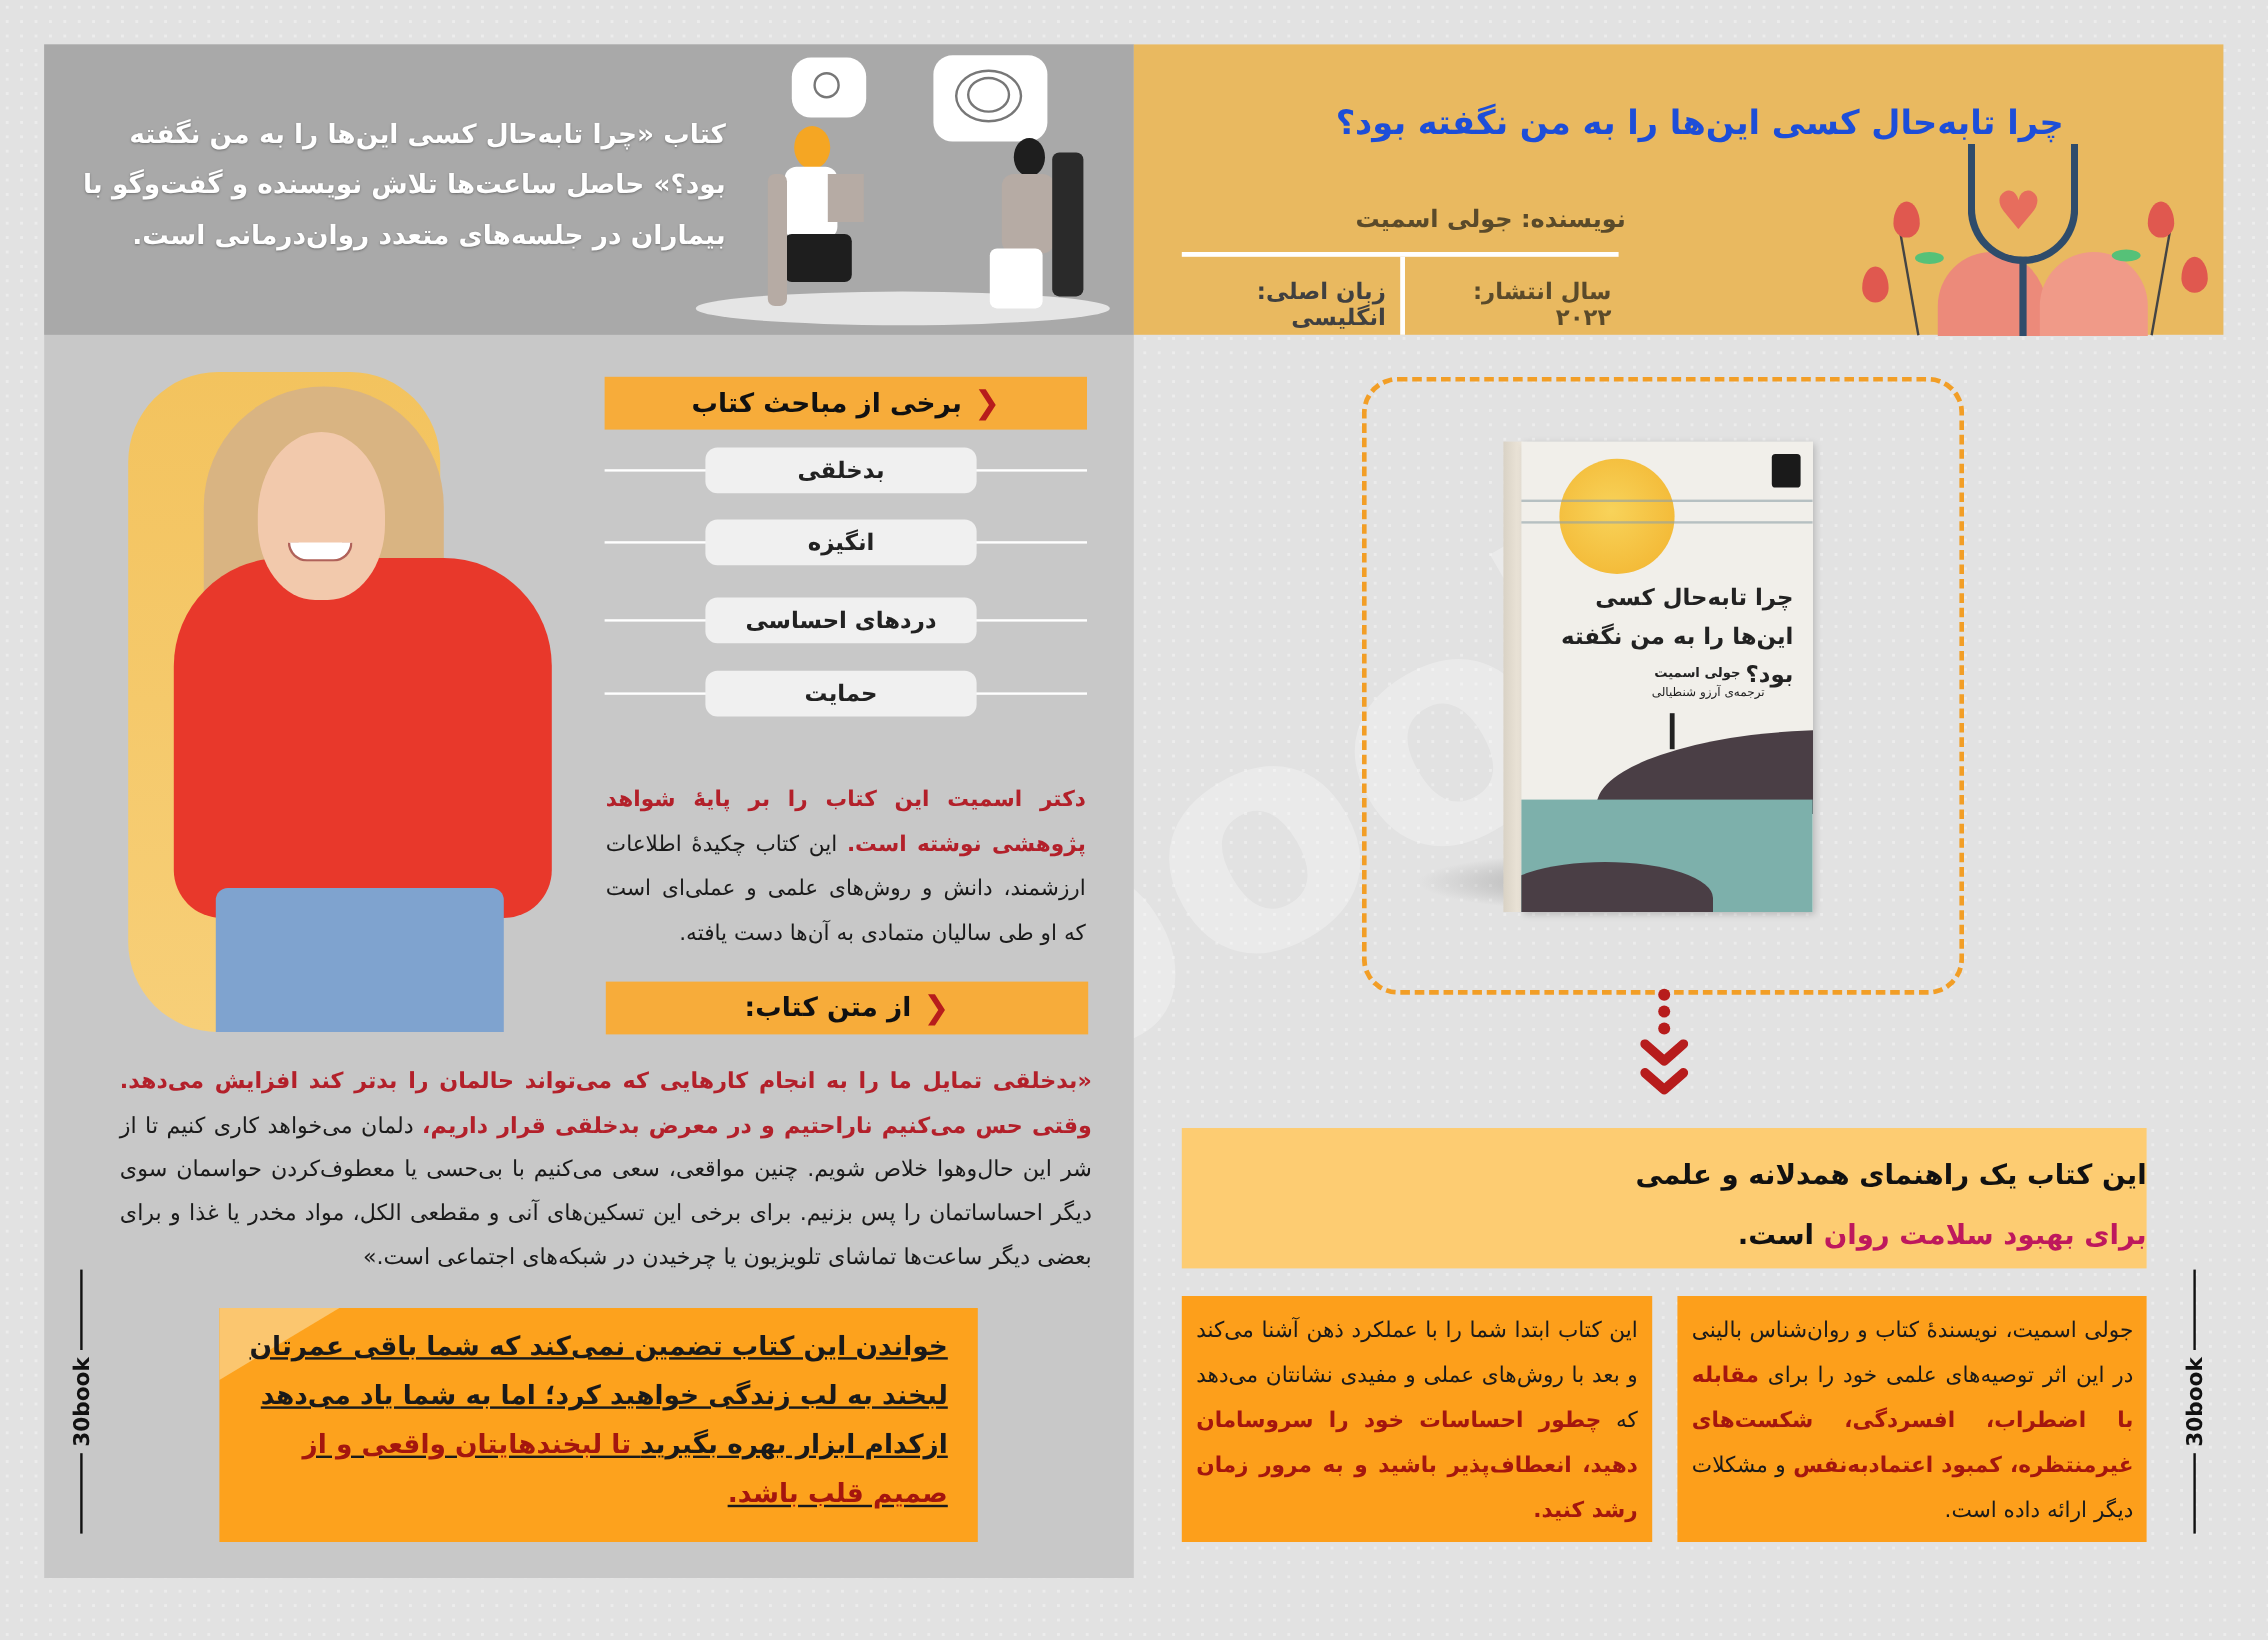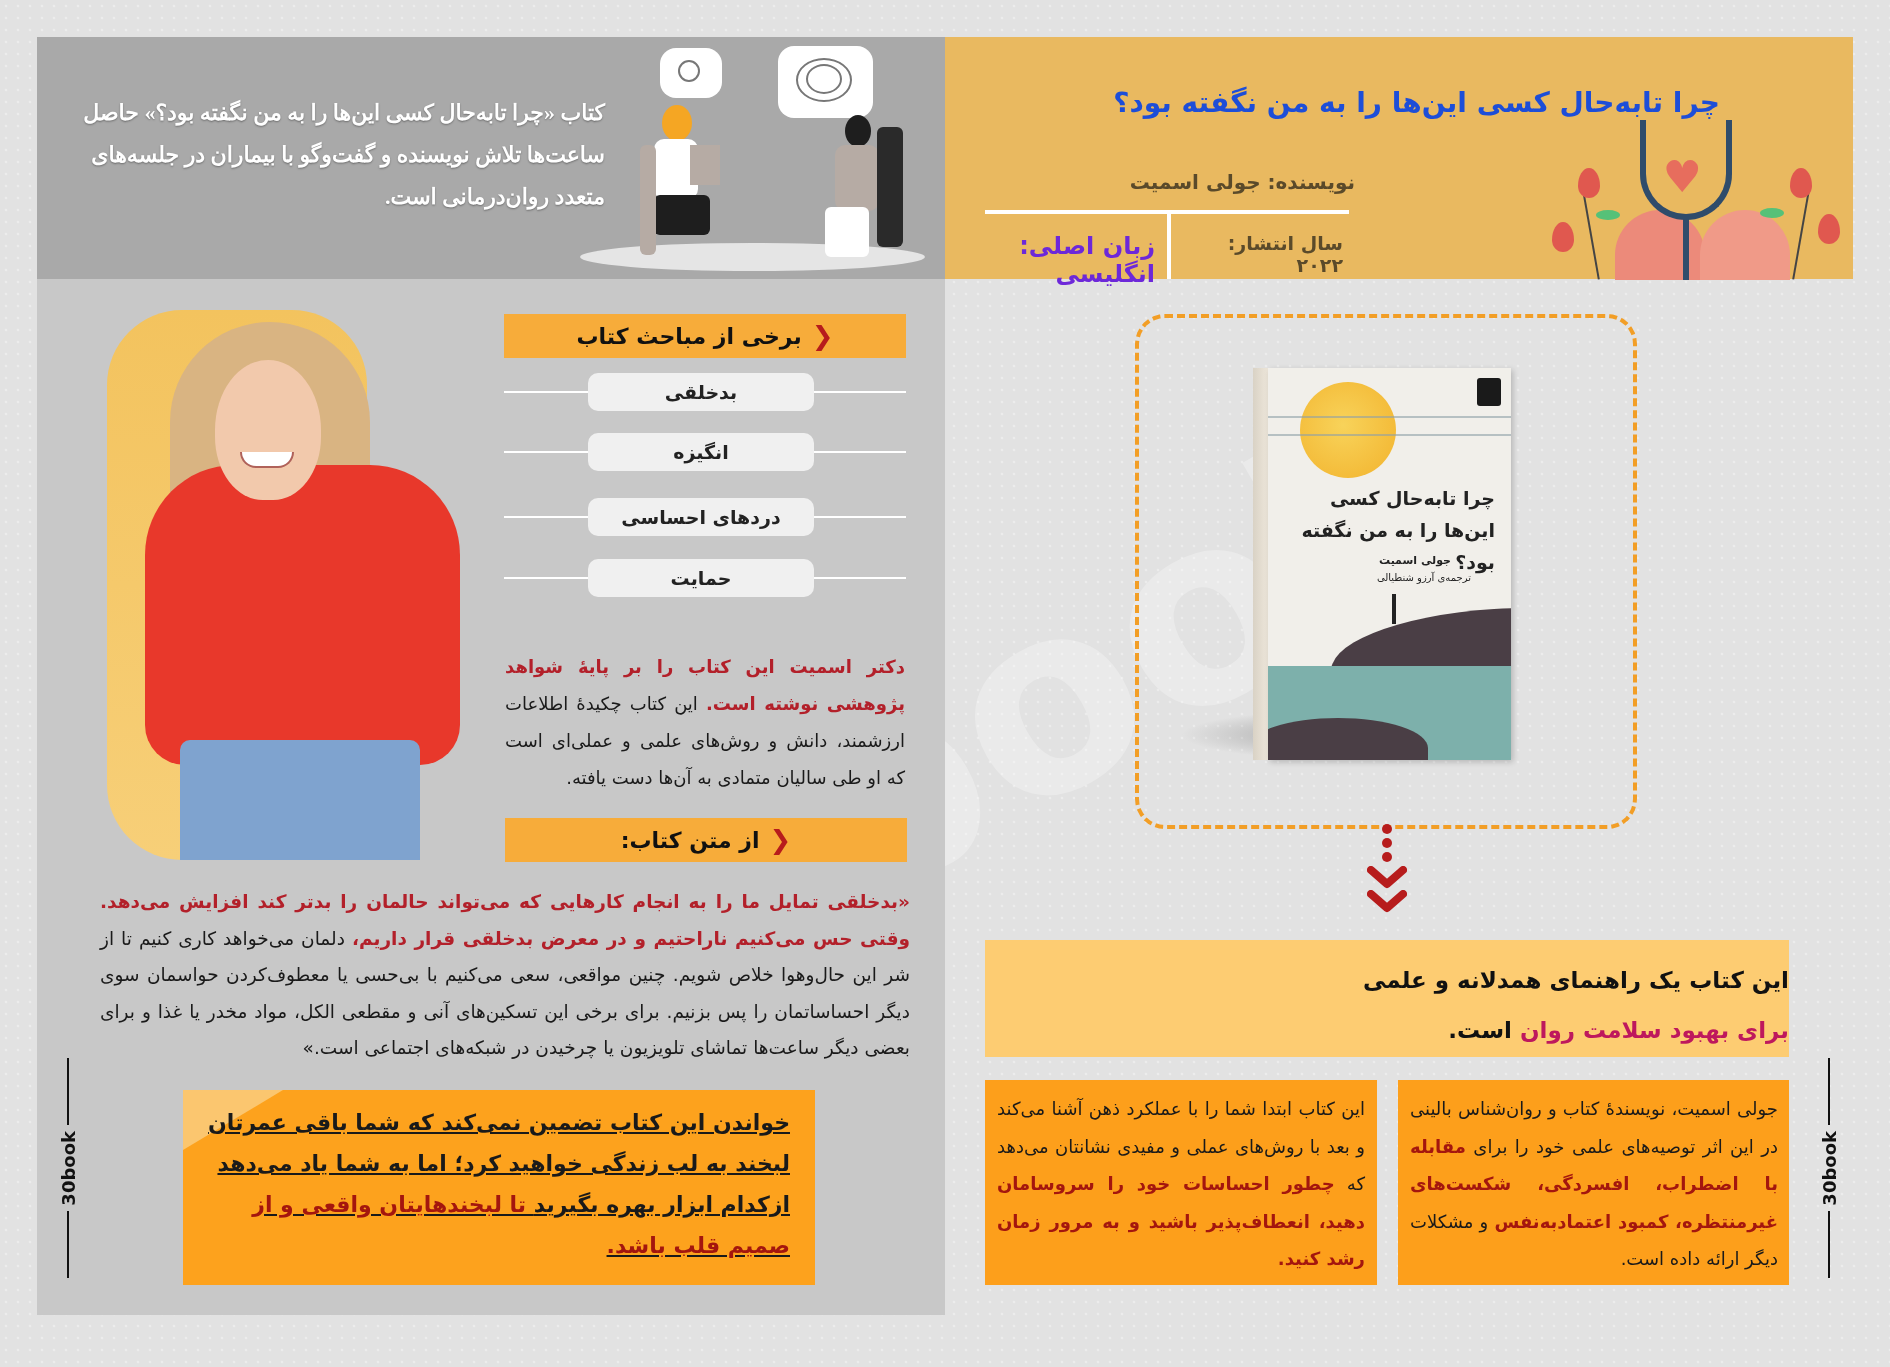--- a/index.html
+++ b/index.html
@@ -13,32 +13,32 @@
     direction: rtl;
   }
   .abs { position: absolute; }
 
   
   .left-panel { left: 37px; top: 37px; width: 908px; height: 1278px; background: #c8c8c8; }
   .left-header { left: 37px; top: 37px; width: 908px; height: 242px; background: #a9a9a9; }
   .intro {
     left: 60px; top: 92px; width: 545px;
     color: #fff; font-weight: bold; font-size: 22px; line-height: 42px;
-    text-align: right; text-shadow: 0 1px 2px rgba(0,0,0,0.35); font-family: Liberation Serif, serif;
+    text-align: right; text-shadow: 0 1px 2px rgba(0,0,0,0.35);
   }
   .intro .q { color: #fff; }
 
   
   .right-header { left: 945px; top: 37px; width: 908px; height: 242px; background: #e9b960; }
   .book-title { left: 980px; top: 86px; width: 740px; font-size: 28px; font-weight: bold; color: #1d4ed8; text-align: right; }
   .author-line { left: 985px; top: 170px; width: 370px; text-align: right; font-size: 20px; font-weight: bold; color: #5a4a2a; }
   .h-divider { left: 985px; top: 210px; width: 364px; height: 4px; background: #fff; }
   .v-divider { left: 1167px; top: 214px; width: 4px; height: 65px; background: #fff; }
   .meta-year { left: 1175px; top: 232px; width: 168px; text-align: right; font-size: 19px; font-weight: bold; color: #5a4a2a; }
-  .meta-lang { left: 985px; top: 232px; width: 170px; text-align: right; font-size: 24px; font-weight: bold; color: #6d28d9; }
+  .meta-lang { left: 985px; top: 232px; width: 170px; text-align: right; font-size: 19px; font-weight: bold; color: #404040; }
 
   
   .therapy-floor { left: 580px; top: 243px; width: 345px; height: 28px; border-radius: 50%; background: #e5e5e5; }
   .bubble { background: #fff; border-radius: 16px; }
   .bubble1 { left: 660px; top: 48px; width: 62px; height: 50px; }
   .bubble2 { left: 778px; top: 46px; width: 95px; height: 72px; }
   .scribble { border: 2px solid #777; border-radius: 50%; }
 
   
   .brain-l { left: 1615px; top: 210px; width: 90px; height: 70px; border-radius: 50px 50px 0 0; background: #ec8a7a; }

